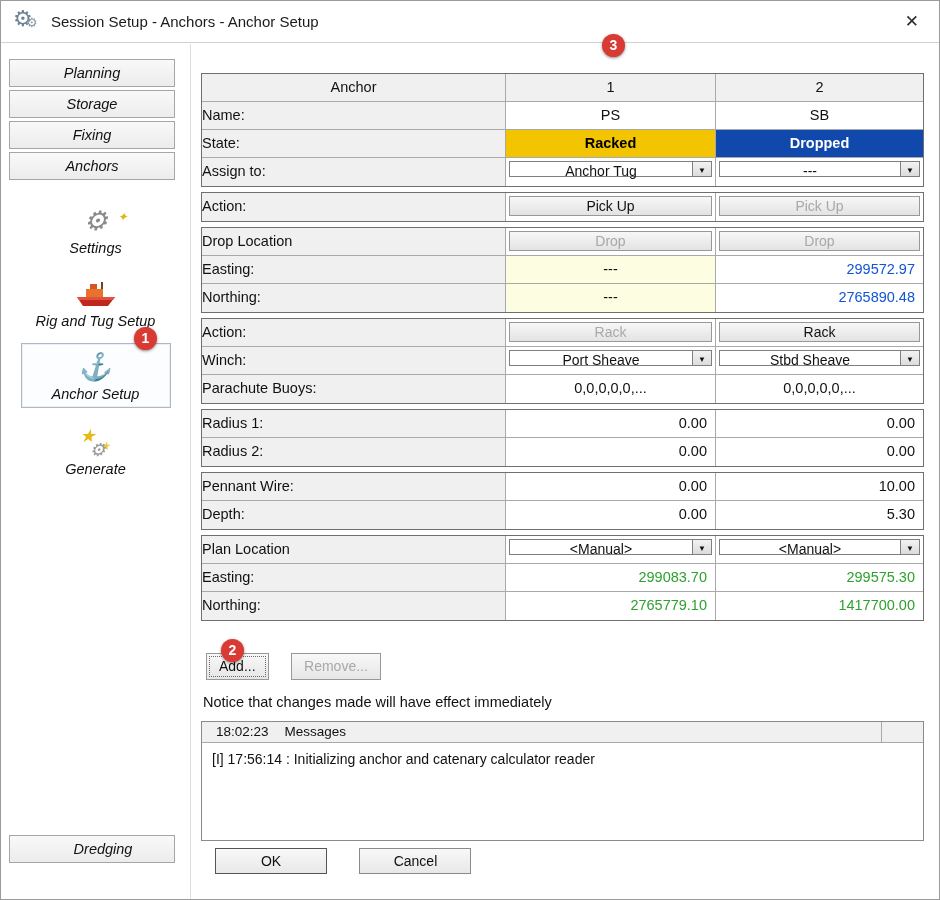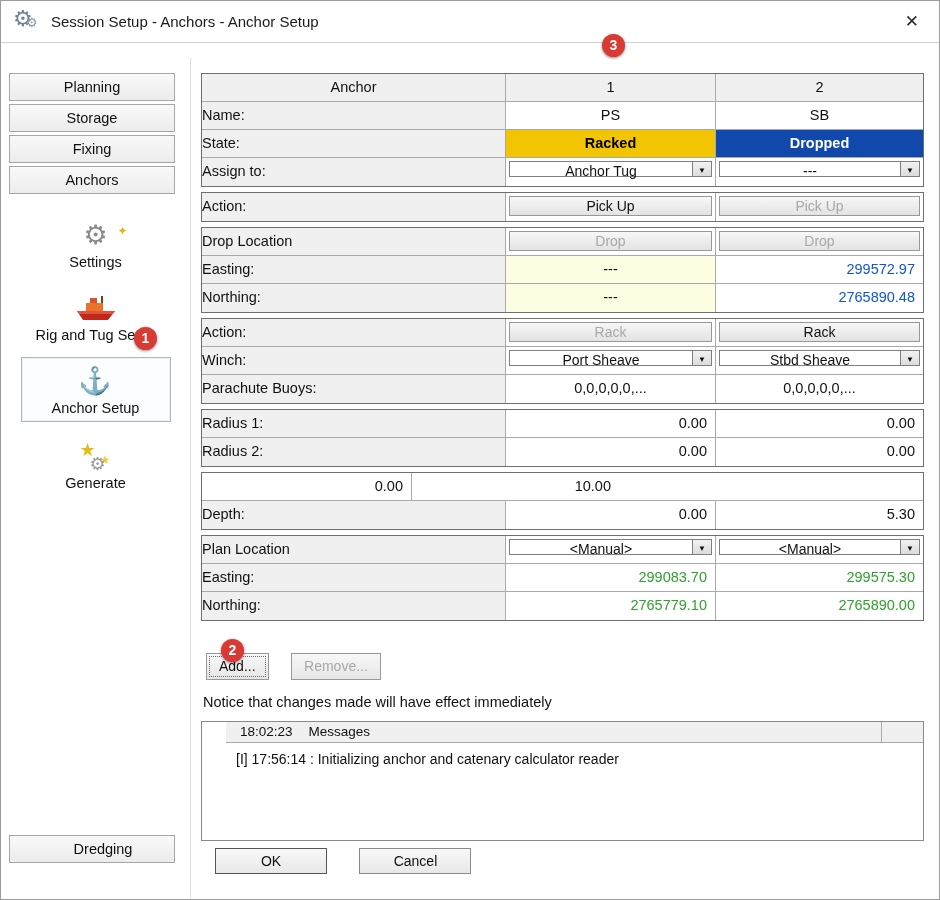--- a/index.html
+++ b/index.html
@@ -12,23 +12,23 @@
   
   .titlebar { height:42px; display:flex; align-items:center; padding:0 12px;
               border-bottom:1px solid #d2d2d2; background:#fff; }
   .app-icon { position:relative; width:30px; height:26px; margin-right:8px; }
   .app-icon .app-g1 { position:absolute; left:0; top:-3px; font-size:22px; color:#6f8196; }
   .app-icon .app-g2 { position:absolute; left:13px; top:6px; font-size:13px; color:#8d9aa8; }
   .title { font-size:15px; color:#1b1b1b; }
   .close { margin-left:auto; font-size:17px; color:#2f2f2f; padding:2px 8px; }
 
   
-  .sidebar { position:absolute; top:57px; left:0; width:190px; bottom:0;
+  .sidebar { position:absolute; top:43px; left:0; width:190px; bottom:0;
              border-right:1px solid #dedede; display:flex; flex-direction:column;
-             padding-top:15px; background:#fff; }
+             padding-top:15px; background:#fff;font-style:italic; }
   .stab { margin:0 15px 3px 8px; height:28px; line-height:26px; text-align:center;
           border:1px solid #a6a6a6; background:linear-gradient(#f9f9f9,#ececec);
           font-size:14.5px; }
   .nav { display:flex; flex-direction:column; align-items:center; width:100%; margin-top:6px; }
   .nav-item { width:150px; text-align:center; padding:7px 0 5px; margin-top:8px;
               border:1px solid transparent; }
   .nav-item.selected { border:1px solid #aeb8c4; background:#fcfdfe;
                        box-shadow:inset 0 0 0 1px #eef1f4; }
   .nav-icon { position:relative; height:32px; line-height:32px; }
   .gear-main { font-size:27px; color:#8a8a8a; }
@@ -73,21 +73,21 @@
 
   .btnrow { margin-top:32px; margin-left:5px; }
   .pushbtn { display:inline-block; min-width:60px; padding:0 12px; height:27px; line-height:25px;
              border:1px solid #989898; background:linear-gradient(#f8f8f8,#e6e6e6);
              font-size:14px; text-align:center; }
   .pushbtn.focused { outline:1px dotted #6a6a6a; outline-offset:-4px; }
   .pushbtn.disabled { color:#a8a8a8; margin-left:18px; }
 
   .notice { margin:14px 0 11px 2px; font-size:14.5px; }
 
-  .msgpanel { width:723px; height:120px; border:1px solid #8a8a8a; background:#fff;padding-left:24px; }
+  .msgpanel { width:723px; height:120px; border:1px solid #8a8a8a; background:#fff; }
   .msghead { height:21px; background:#f0f0f0; border-bottom:1px solid #a9a9a9;
              display:flex; font-size:13.5px; line-height:20px; }
   .msg-time { padding-left:14px; }
   .msg-title { margin-left:16px; }
   .msghead .hspacer { flex:1; }
   .msg-endcell { width:42px; border-left:1px solid #a9a9a9; }
   .msgbody { padding:5px 10px; font-size:14px; line-height:22px; }
 
   .footer { margin-top:7px; }
   .footbtn { display:inline-block; width:112px; height:26px; line-height:24px;
@@ -280,20 +280,21 @@
         </div>
         <div class="trow">
           <div class="c0">Radius 2:</div>
           <div class="c1 num">0.00</div>
           <div class="c2 num">0.00</div>
         </div>
       </div>
 
       <div class="tsection">
         <div class="trow">
+          <div class="c0">Pennant Wire:</div>
           <div class="c1 num">0.00</div>
           <div class="c2 num">10.00</div>
         </div>
         <div class="trow">
           <div class="c0">Depth:</div>
           <div class="c1 num">0.00</div>
           <div class="c2 num">5.30</div>
         </div>
       </div>
 
@@ -314,21 +315,21 @@
           </div>
         </div>
         <div class="trow">
           <div class="c0">Easting:</div>
           <div class="c1 num green">299083.70</div>
           <div class="c2 num green">299575.30</div>
         </div>
         <div class="trow">
           <div class="c0">Northing:</div>
           <div class="c1 num green">2765779.10</div>
-          <div class="c2 num green">2765890.00</div>
+          <div class="c2 num green">1417700.00</div>
         </div>
       </div>
     </div>
 
     <div class="btnrow">
       <span class="pushbtn focused">Add...</span>
       <span class="pushbtn disabled">Remove...</span>
     </div>
 
     <div class="notice">Notice that changes made will have effect immediately</div>

